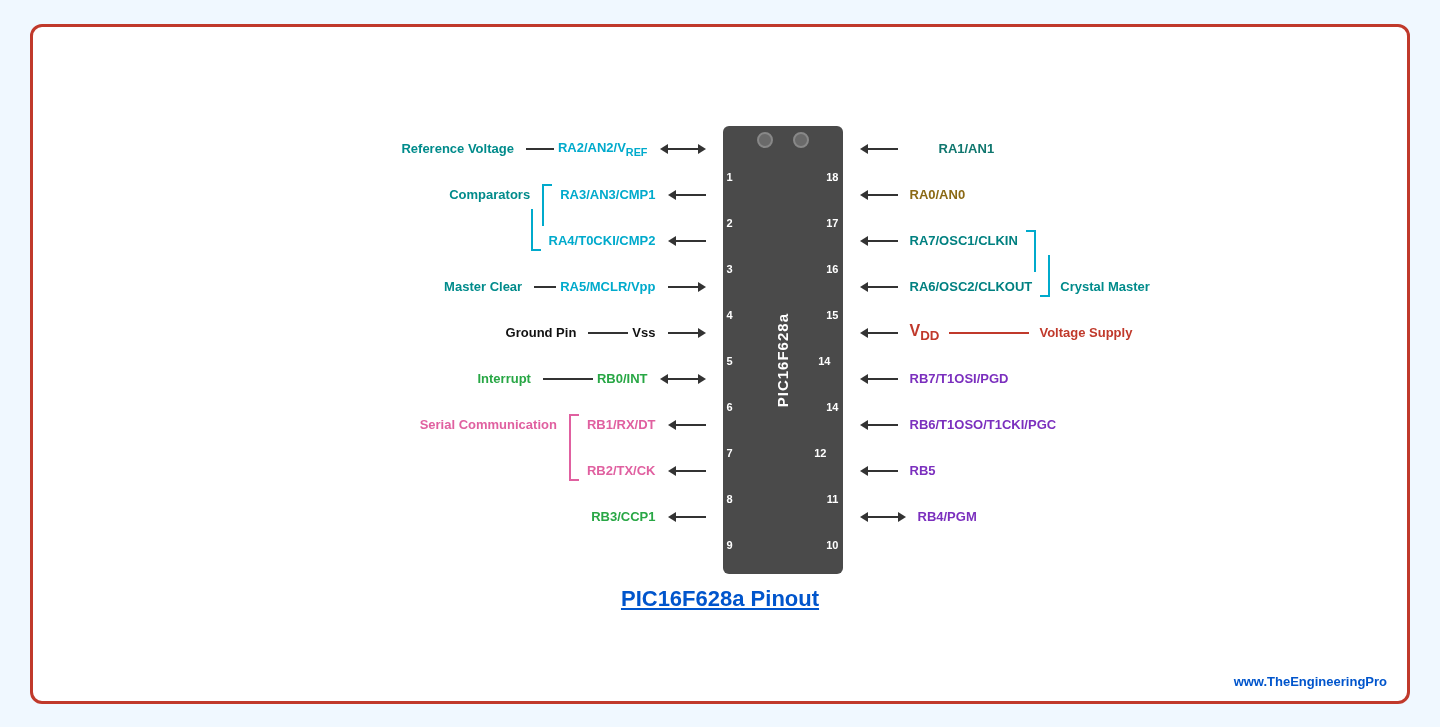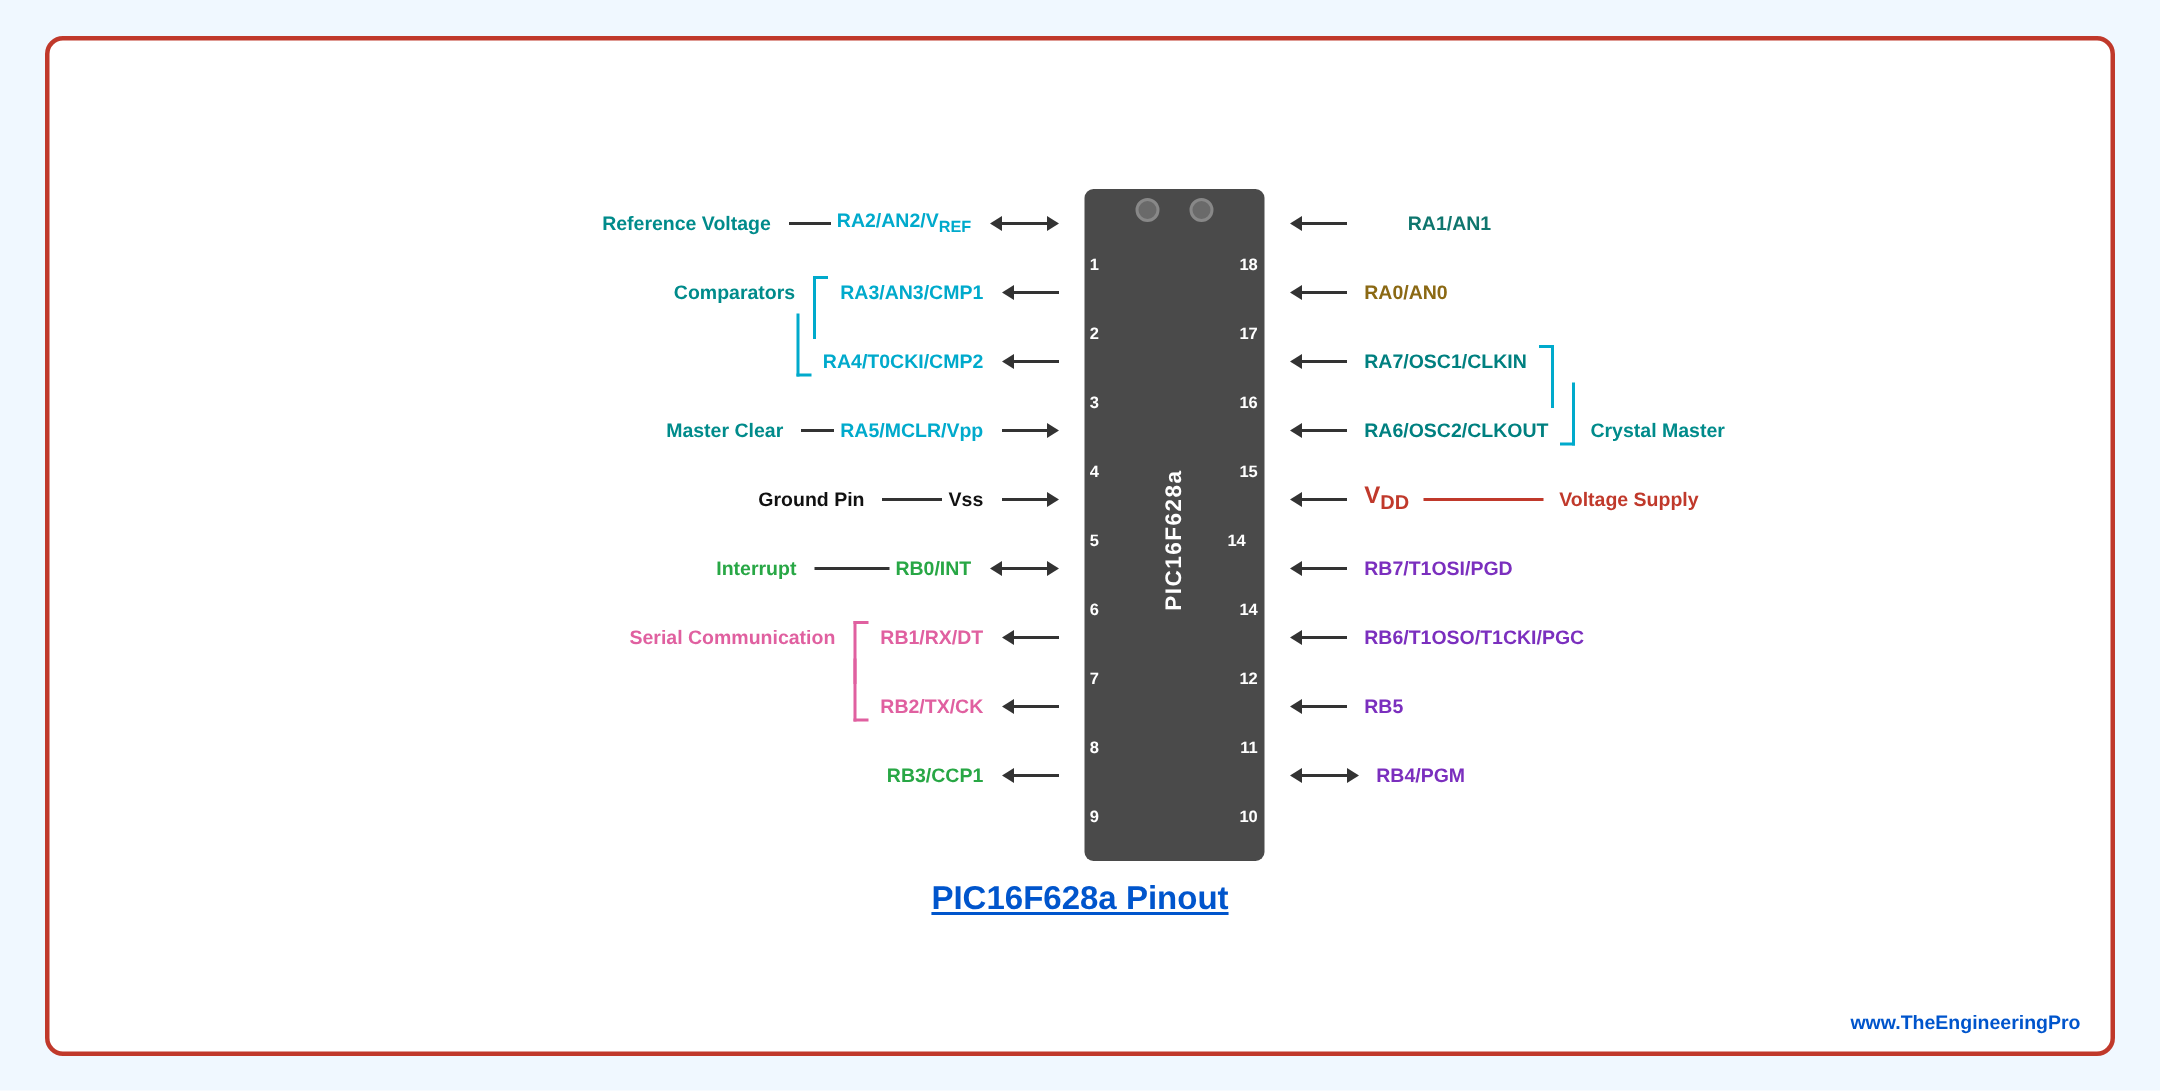--- a/index.html
+++ b/index.html
@@ -300,21 +300,21 @@
             <span class="chip-label">PIC16F628a</span>
           </div>
 
           <div style="display:flex;flex-direction:column;width:22px;">
             <div style="height:46px;display:flex;align-items:center;padding-right:4px;justify-content:flex-end;color:white;font-size:11px;font-weight:bold;">18</div>
             <div style="height:46px;display:flex;align-items:center;padding-right:4px;justify-content:flex-end;color:white;font-size:11px;font-weight:bold;">17</div>
             <div style="height:46px;display:flex;align-items:center;padding-right:4px;justify-content:flex-end;color:white;font-size:11px;font-weight:bold;">16</div>
             <div style="height:46px;display:flex;align-items:center;padding-right:4px;justify-content:flex-end;color:white;font-size:11px;font-weight:bold;">15</div>
             <div style="height:46px;display:flex;align-items:center;padding-right:12px;justify-content:flex-end;color:white;font-size:11px;font-weight:bold;">14</div>
             <div style="height:46px;display:flex;align-items:center;padding-right:4px;justify-content:flex-end;color:white;font-size:11px;font-weight:bold;">14</div>
-            <div style="height:46px;display:flex;align-items:center;padding-right:4px;justify-content:flex-end;color:white;font-size:11px;font-weight:bold;">12</div>
+            <div style="height:46px;display:flex;align-items:center;padding-right:16px;justify-content:flex-end;color:white;font-size:11px;font-weight:bold;">12</div>
             <div style="height:46px;display:flex;align-items:center;padding-right:4px;justify-content:flex-end;color:white;font-size:11px;font-weight:bold;">11</div>
             <div style="height:46px;display:flex;align-items:center;padding-right:4px;justify-content:flex-end;color:white;font-size:11px;font-weight:bold;">10</div>
           </div>
         </div>
       </div>
     </div>
 
     <div class="right-labels">
 
       <div class="rrow">

